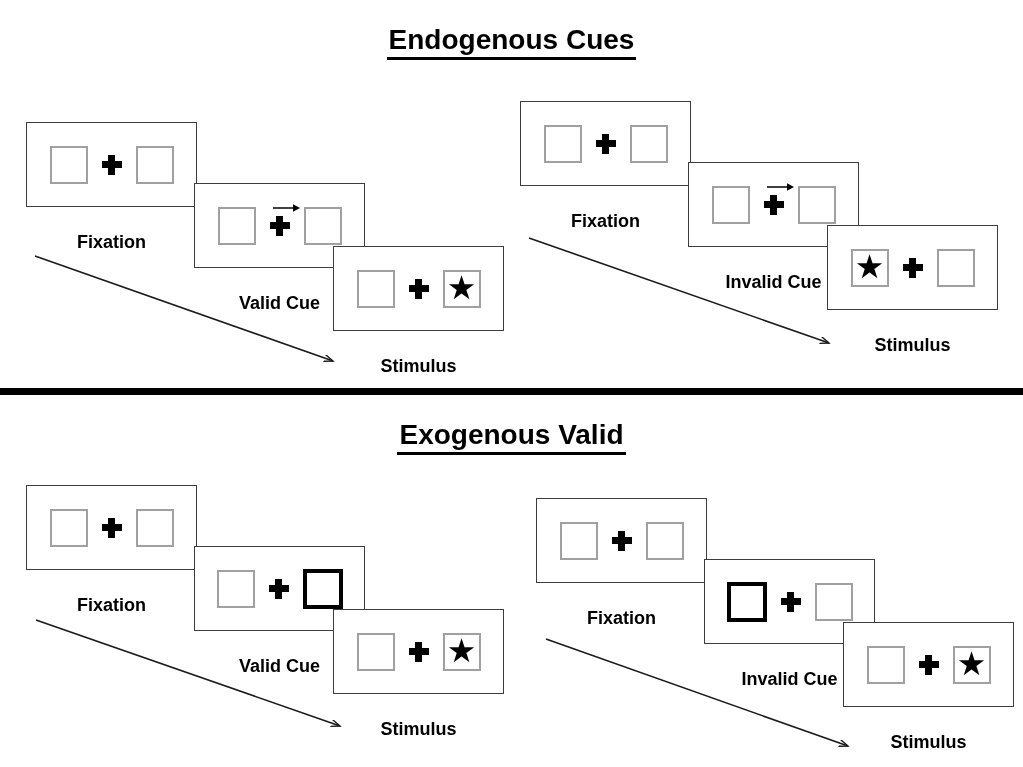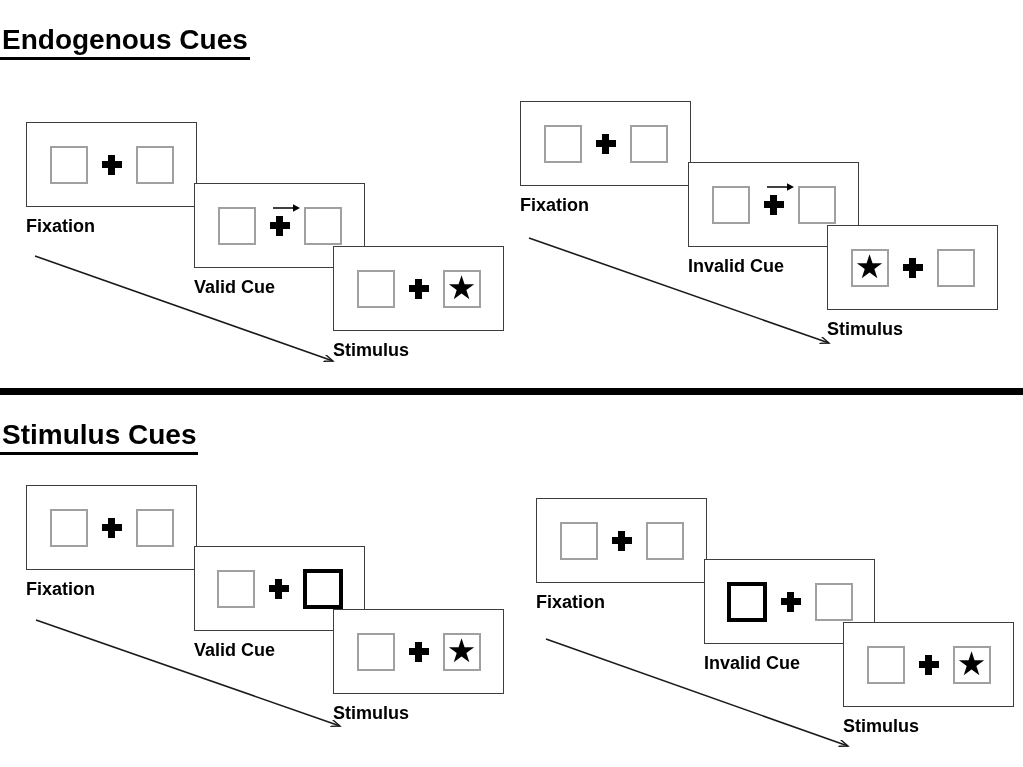--- a/index.html
+++ b/index.html
@@ -1,18 +1,18 @@
 <!DOCTYPE html>
 <html><head>
 <meta charset="utf-8">
 <style>
   html,body{margin:0;padding:0;background:#fff;}
   .stage{position:relative;width:1023px;height:767px;background:#ffffff;overflow:hidden;
          font-family:"Liberation Sans",sans-serif;}
-  .sec-title{position:absolute;left:0;width:100%;
+  .sec-title{position:absolute;left:0;width:100%;text-align:center;
              font-size:28px;font-weight:bold;color:#000;}
   .sec-title span{display:inline-block;border-bottom:3px solid #000;padding:0 2px 1px 2px;}
   .divider{position:absolute;left:0;top:388px;width:1023px;height:7px;background:#000;}
   .sequence{position:absolute;width:0;height:0;}
   .panel-wrap{position:absolute;width:171px;}
   .pos-0{left:0;top:0;z-index:1;}
   .pos-1{left:168px;top:61px;z-index:2;}
   .pos-2{left:307px;top:124px;z-index:3;}
   .frame{position:relative;width:171px;height:85px;box-sizing:border-box;
          background:#fff;border:1.5px solid #3d3d3d;
@@ -20,40 +20,40 @@
   .box{width:38px;height:38px;box-sizing:border-box;border:2px solid #a0a0a0;background:#fff;
        display:flex;align-items:center;justify-content:center;}
   .box.cue{width:40px;height:40px;border:4px solid #000;}
   .star{font-family:"DejaVu Sans",sans-serif;font-size:33px;line-height:1;color:#000;
         transform:translateY(-1px);}
   .plus-wrap{position:relative;width:20px;height:20px;flex:0 0 auto;}
   .plus{position:absolute;left:0;top:0;width:20px;height:20px;}
   .plus::before{content:"";position:absolute;left:0;top:6.5px;width:20px;height:7px;background:#000;}
   .plus::after{content:"";position:absolute;left:6.5px;top:0;width:7px;height:20px;background:#000;}
   .cue-arrow{position:absolute;top:-15px;left:3px;}
-  .plabel{margin-top:9px;width:171px;font-size:18px;font-weight:bold;color:#000;}
+  .plabel{margin-top:25px;width:171px;text-align:center;font-size:18px;font-weight:bold;color:#000;}
   .seq-ev{left:26px;top:122px;}
   .seq-ei{left:520px;top:101px;}
   .seq-xv{left:26px;top:485px;}
   .seq-xi{left:536px;top:498px;}
   .tarrow{position:absolute;}
 </style>
 </head>
 <body>
 
 <div class="stage">
 
   <div class="sec-title" style="top:24px">
     <span>Endogenous Cues</span>
   </div>
 
   <div class="divider"></div>
 
   <div class="sec-title" style="top:419px">
-    <span>Stimulus Cues</span>
+    <span>Exogenous Valid</span>
   </div>
 
   <div class="sequence seq-ev">
       <div class="panel-wrap pos-0">
         <div class="frame">
           <div class="box"></div>
           <div class="plus-wrap">
             <div class="plus"></div>
           </div>
           <div class="box"></div>

